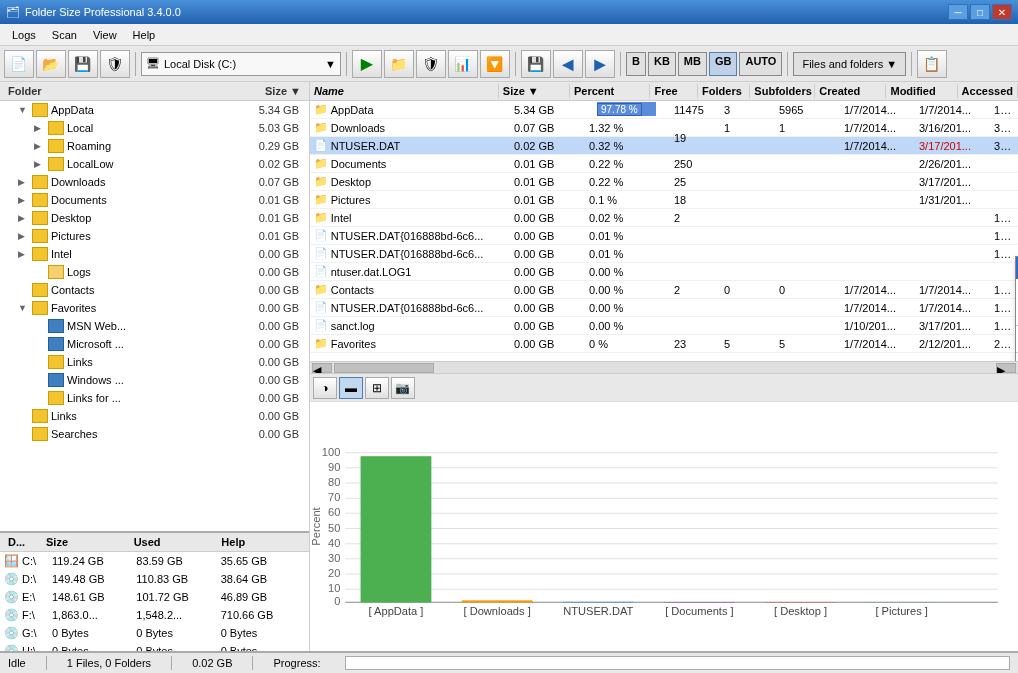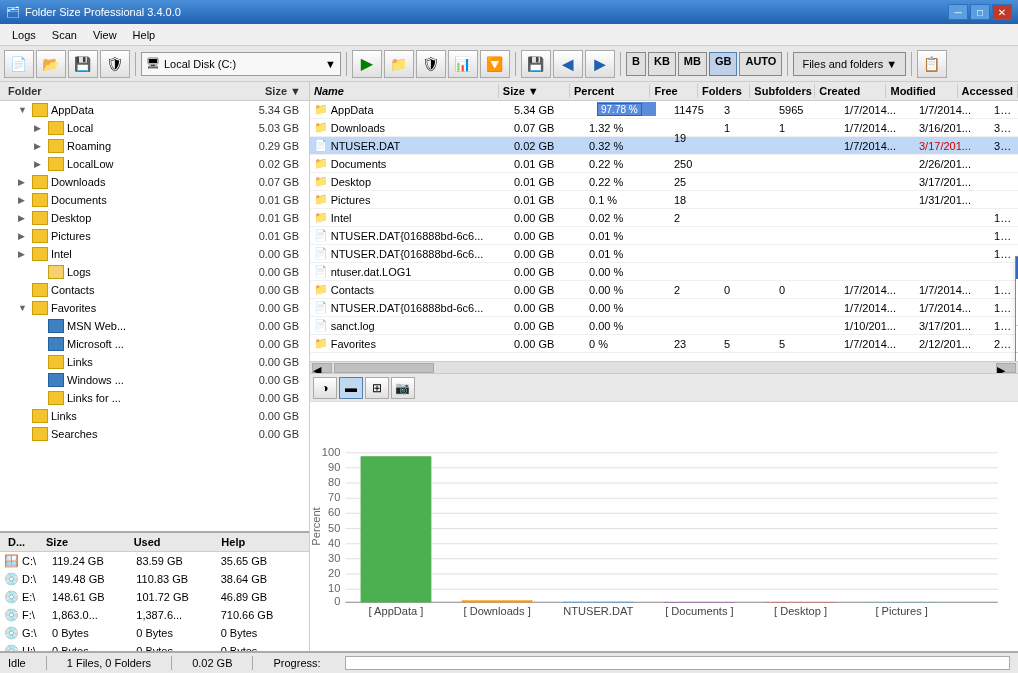--- a/index.html
+++ b/index.html
@@ -491,21 +491,21 @@
         <span style="width:30px;">E:\</span>
         <span style="flex:1;">148.61 GB</span>
         <span style="flex:1;">101.72 GB</span>
         <span style="flex:1;">46.89 GB</span>
       </div>
 
       <div class="drive-row">
         <span style="font-size:12px;margin-right:3px;">💿</span>
         <span style="width:30px;">F:\</span>
         <span style="flex:1;">1,863.0...</span>
-        <span style="flex:1;">1,387.6...</span>
+        <span style="flex:1;">1,548.2...</span>
         <span style="flex:1;">710.66 GB</span>
       </div>
 
       <div class="drive-row">
         <span style="font-size:12px;margin-right:3px;">💿</span>
         <span style="width:30px;">G:\</span>
         <span style="flex:1;">0 Bytes</span>
         <span style="flex:1;">0 Bytes</span>
         <span style="flex:1;">0 Bytes</span>
       </div>

